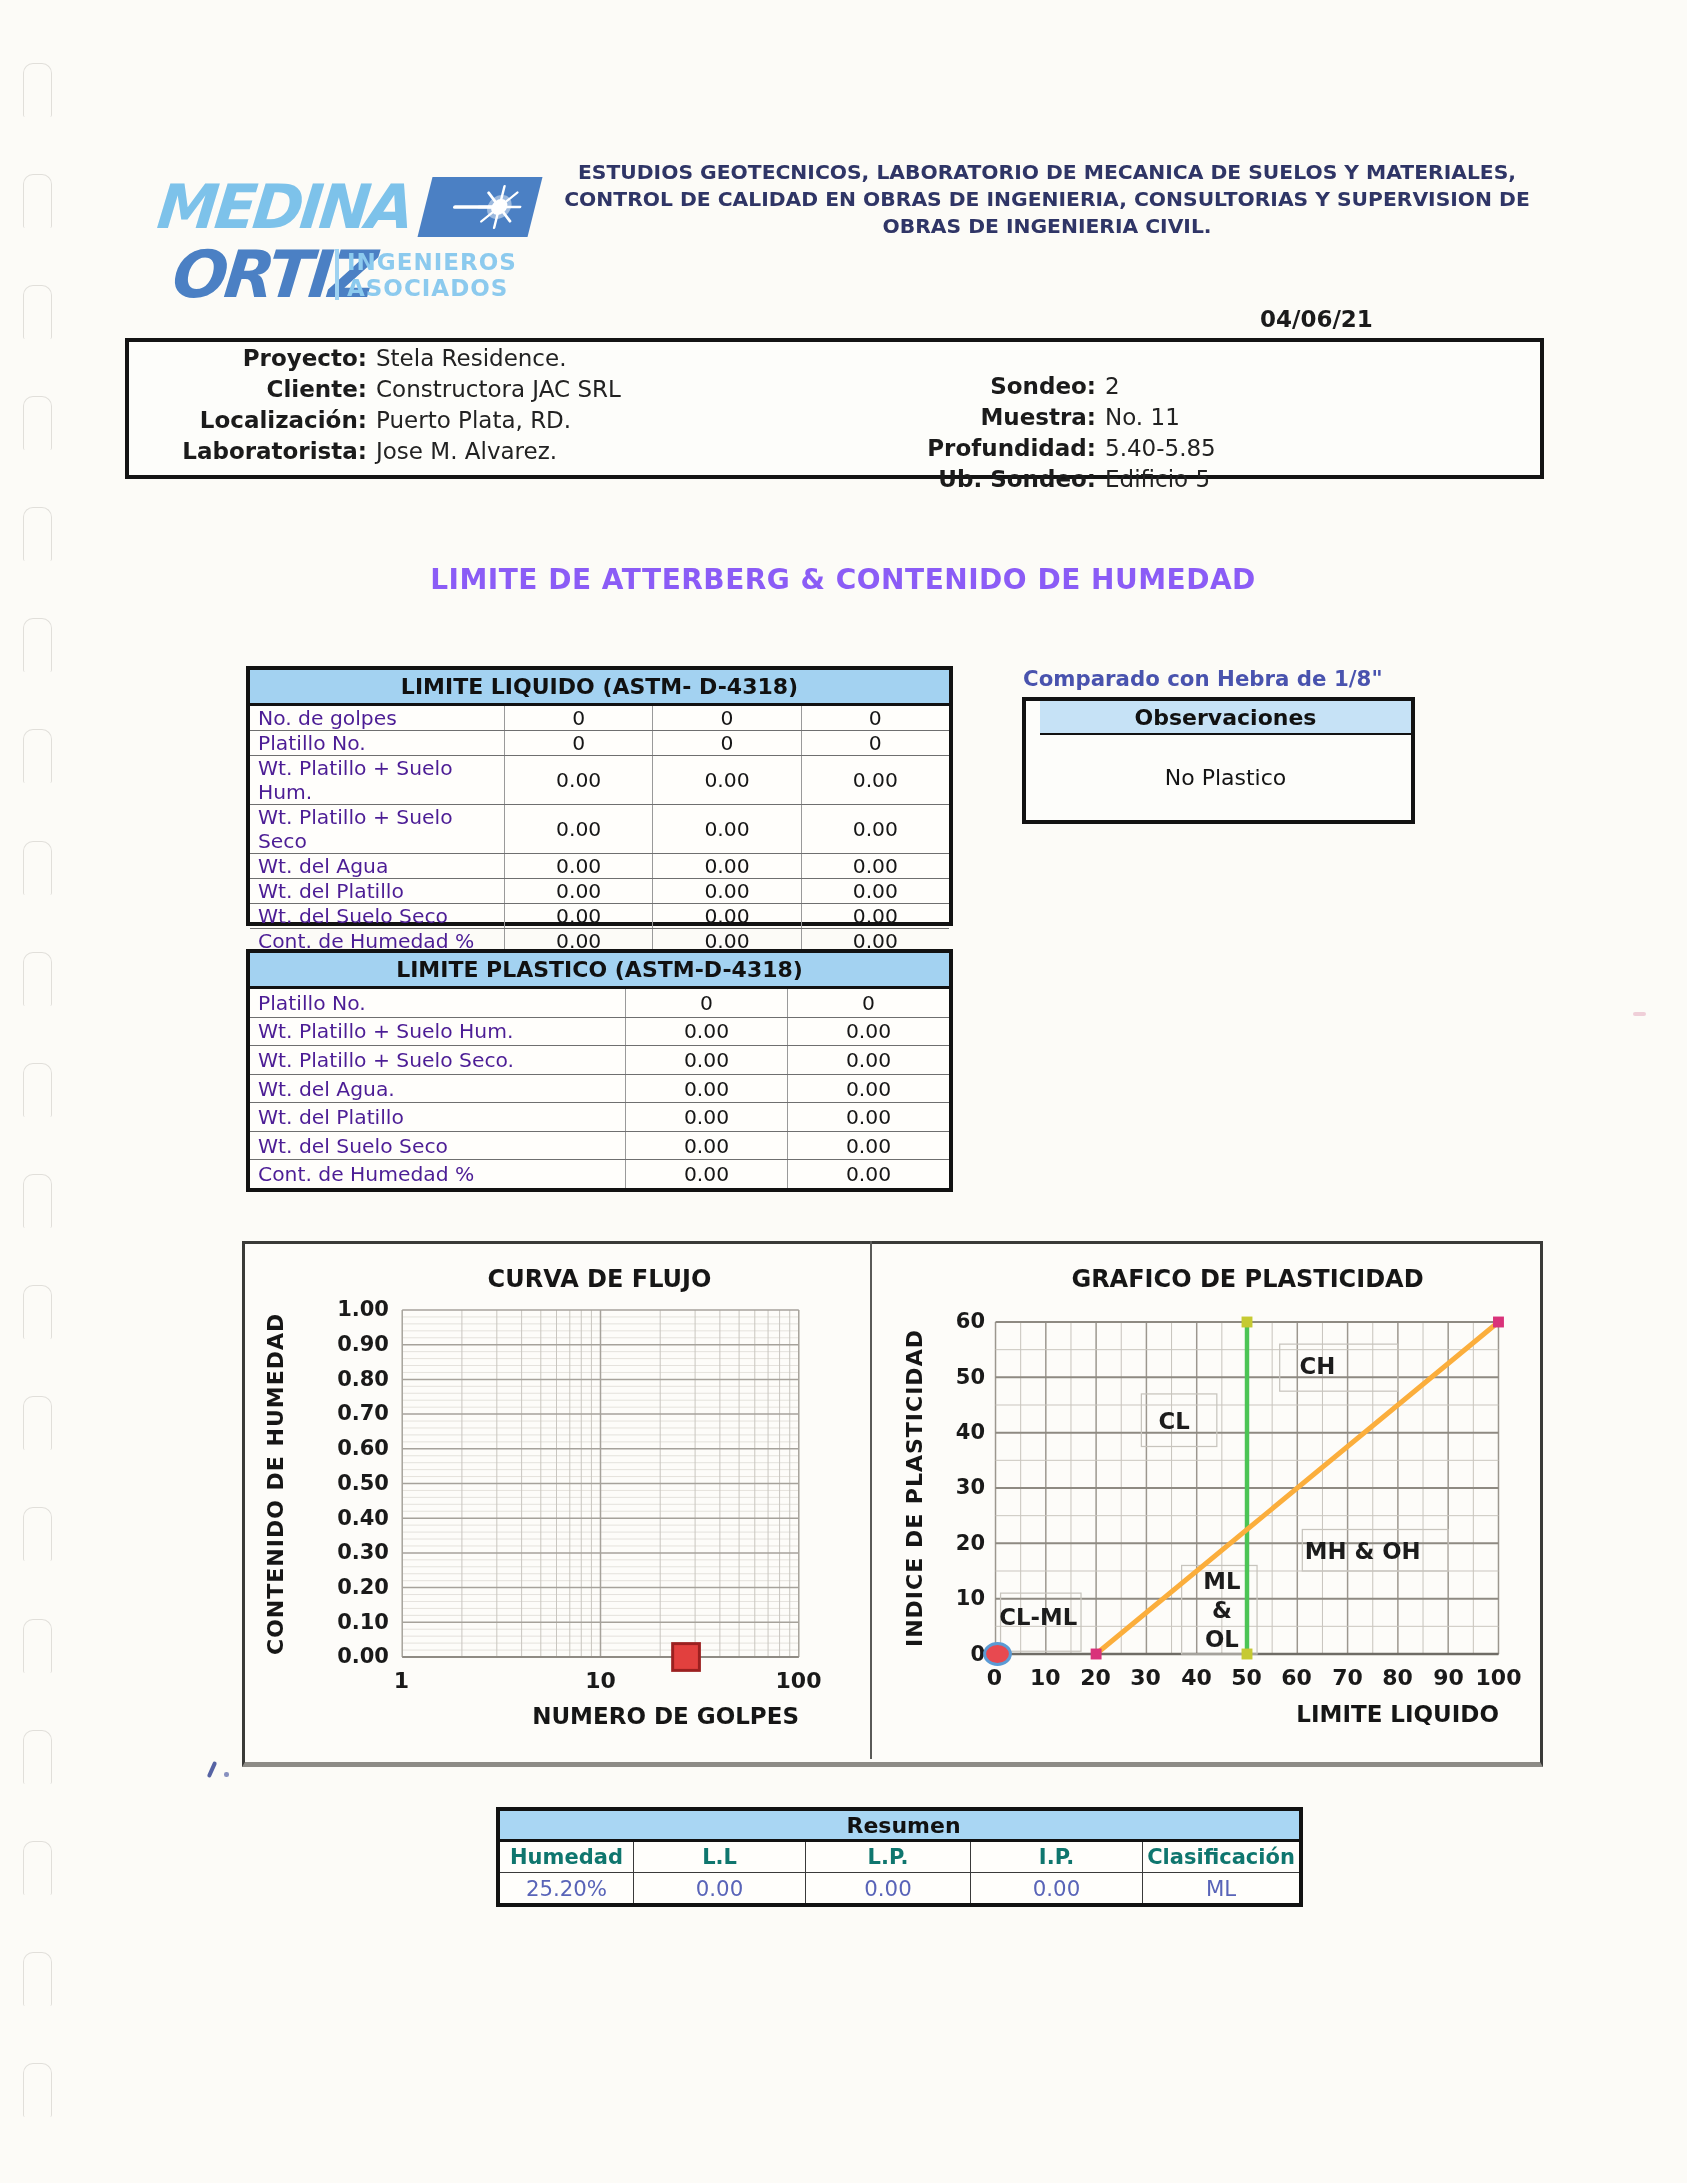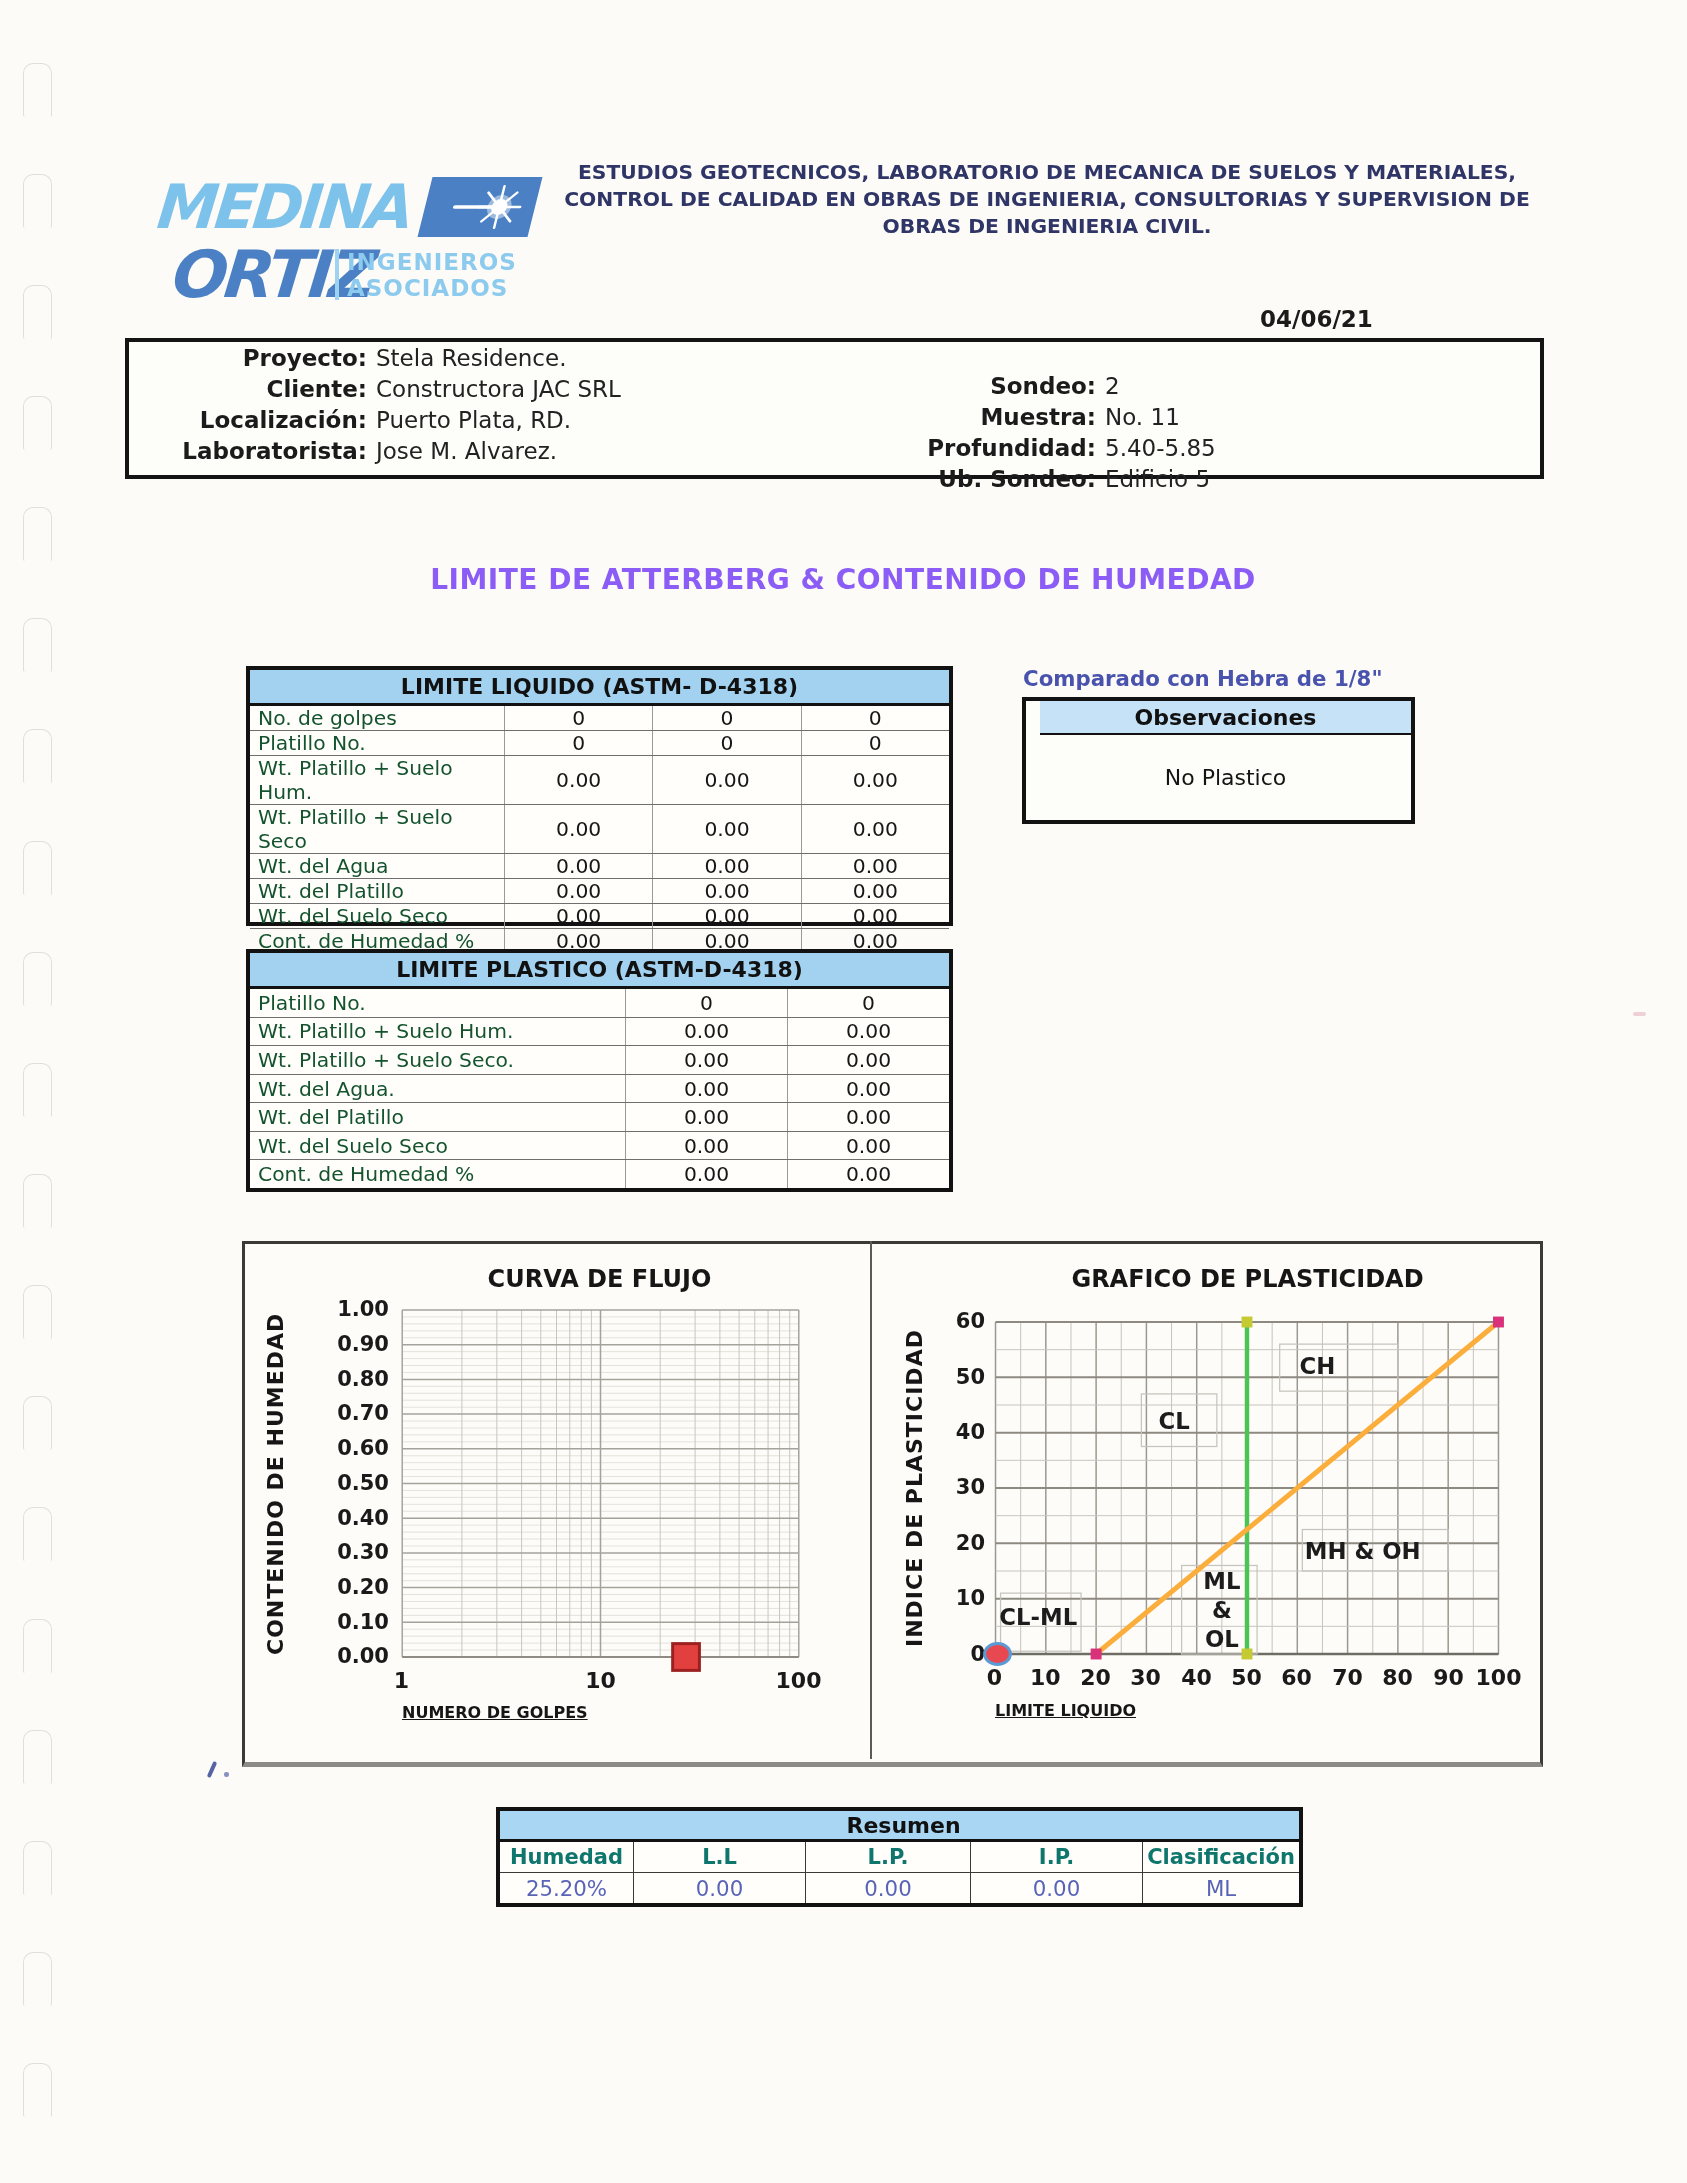--- a/index.html
+++ b/index.html
@@ -47,21 +47,21 @@
 
   
   .dtable{border:4px solid #121212;display:flex;flex-direction:column;background:#fffefb;}
   #ll-table{left:246px;top:666px;width:699px;height:252px;}
   #lp-table{left:246px;top:949px;width:699px;height:235px;}
   .tbl-header{height:33px;background:#a3d2f1;border-bottom:3.5px solid #121212;display:flex;
     align-items:center;justify-content:center;font-size:22px;font-weight:700;color:#111;flex:none;}
   .tbl-body{flex:1;display:flex;flex-direction:column;}
   .trow{flex:1;display:flex;border-top:1px solid #6f6f6f;}
   .trow:first-child{border-top:none;}
-  .tlabel{border-right:1px solid #9a9a9a;color:#14532d;font-size:20.3px;display:flex;
+  .tlabel{border-right:1px solid #9a9a9a;color:#4c1d95;font-size:20.3px;display:flex;
     align-items:center;padding-left:8px;}
   #ll-table .tlabel{width:246px;}
   #lp-table .tlabel{width:367px;}
   .tval{flex:1;border-right:1px solid #9a9a9a;display:flex;align-items:center;
     justify-content:center;font-size:20.3px;color:#161616;}
   .tval:last-child{border-right:none;}
 
   
   #comparado{left:1023px;top:666px;font-size:21.3px;font-weight:700;color:#4953ae;}
   #obs-box{left:1022px;top:697px;width:371px;height:119px;border:4px solid #121212;
@@ -83,21 +83,21 @@
   #flow-ylabel{left:254px;top:1310px;width:43px;height:347px;}
   #plas-ylabel{left:893px;top:1322px;width:43px;height:332px;}
   .ytick{position:absolute;right:0;width:100%;text-align:right;font-size:21px;font-weight:600;color:#1a1a1a;}
   .xtick{position:absolute;text-align:center;font-size:22px;font-weight:700;width:79px;color:#1a1a1a;}
   #flow-yticks{left:302px;top:1310px;width:87px;height:347px;}
   #plas-yticks{left:938px;top:1322px;width:47px;height:332px;}
   #flow-plot{left:402px;top:1310px;}
   #plas-plot{left:995px;top:1322px;}
   #flow-xticks{left:402px;top:1668px;width:397px;height:30px;}
   #plas-xticks{left:995px;top:1665px;width:504px;height:30px;}
-  .axis-xlabel{text-align:left;font-size:16px;font-weight:700;color:#161616;text-decoration:underline;}
+  .axis-xlabel{text-align:right;font-size:23px;font-weight:700;color:#161616;}
   #flow-xlabel{left:402px;top:1703px;width:397px;}
   #plas-xlabel{left:995px;top:1701px;width:504px;}
 
   
   #resumen{left:496px;top:1807px;width:799px;height:92px;border:4px solid #121212;
     display:flex;flex-direction:column;background:#fffefb;}
   #resumen-header{height:28px;background:#a9d6f3;border-bottom:3px solid #121212;display:flex;
     align-items:center;justify-content:center;font-size:22px;font-weight:700;color:#111;flex:none;padding-left:8px;}
   .rrow{flex:1;display:flex;}
   #resumen-cols{border-bottom:1.5px solid #3a3a3a;}

